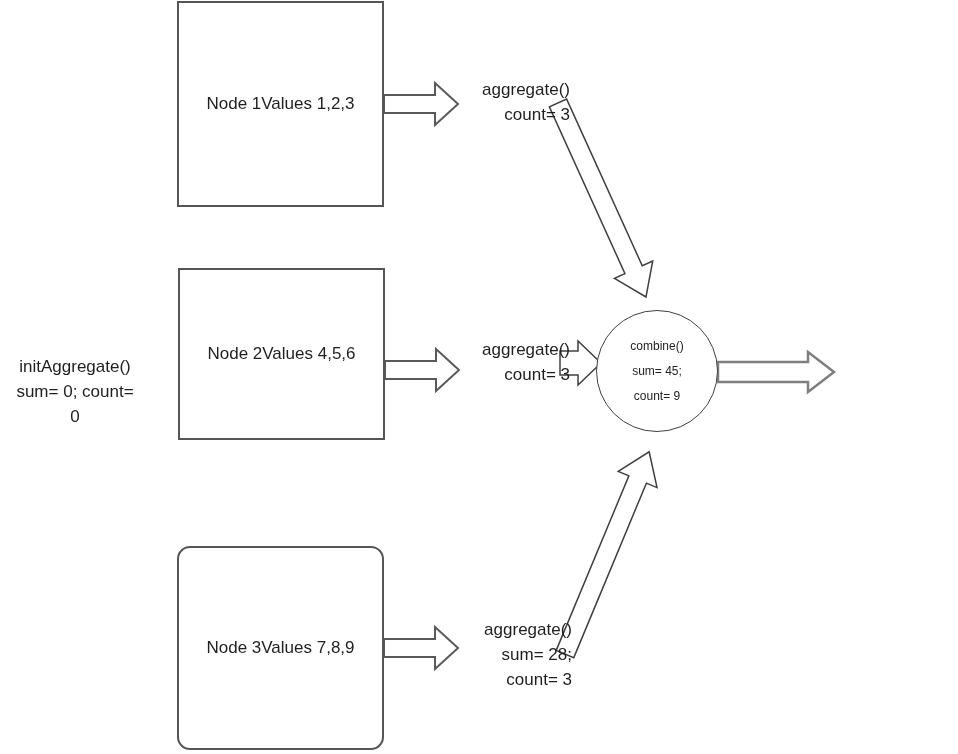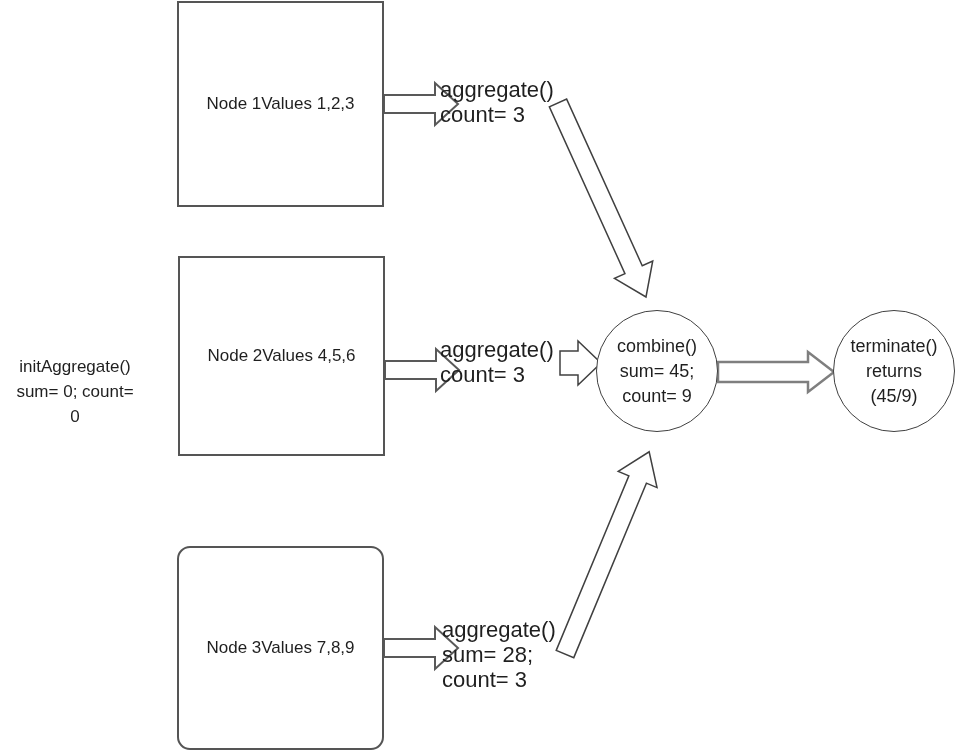--- a/index.html
+++ b/index.html
@@ -30,45 +30,45 @@
     background: #ffffff;
     display: flex;
     flex-direction: row;
     align-items: center;
     justify-content: center;
     text-align: center;
     font-size: 17px;
     line-height: 26px;
   }
   .node-box.n1 { left: 177px; top: 1px;   width: 207px; height: 206px; }
-  .node-box.n2 { left: 178px; top: 256px; width: 207px; height: 200px; text-align: center; }
+  .node-box.n2 { left: 178px; top: 268px; width: 207px; height: 172px; text-align: center; }
   .node-box.n3 { left: 177px; top: 546px; width: 207px; height: 204px; border-radius: 13px; }
   .circle-shape {
     position: absolute;
     box-sizing: border-box;
     width: 122px;
     height: 122px;
     border: 1.5px solid #404040;
     border-radius: 50%;
     background: #ffffff;
     display: flex;
     flex-direction: column;
     align-items: center;
     justify-content: center;
     text-align: center;
-    font-size: 18px;
+    font-size: 12px;
     line-height: 25px;
   }
   .circle-shape.combine   { left: 596px; top: 310px; }
   .circle-shape.terminate { left: 833px; top: 310px; }
   .agg-text {
     position: absolute;
     width: 130px;
-    text-align: left;
-    font-size: 22px;
+    text-align: right;
+    font-size: 17px;
     line-height: 25px;
   }
   .agg-text.a1 { left: 440px; top: 77px; }
   .agg-text.a2 { left: 440px; top: 337px; }
   .agg-text.a3 { left: 442px; top: 617px; }
   .note-left {
     position: absolute;
     left: 2px;
     top: 348px;
     width: 146px;
@@ -136,19 +136,14 @@
     <div>sum= 28;</div>
     <div>count= 3</div>
   </div>
 
   <div class="circle-shape combine">
     <div>combine()</div>
     <div>sum= 45;</div>
     <div>count= 9</div>
   </div>
 
-  <div class="circle-shape terminate">
-    <div>terminate()</div>
-    <div>returns</div>
-    <div>(45/9)</div>
-  </div>
 
 </div>
 
 </body></html>

